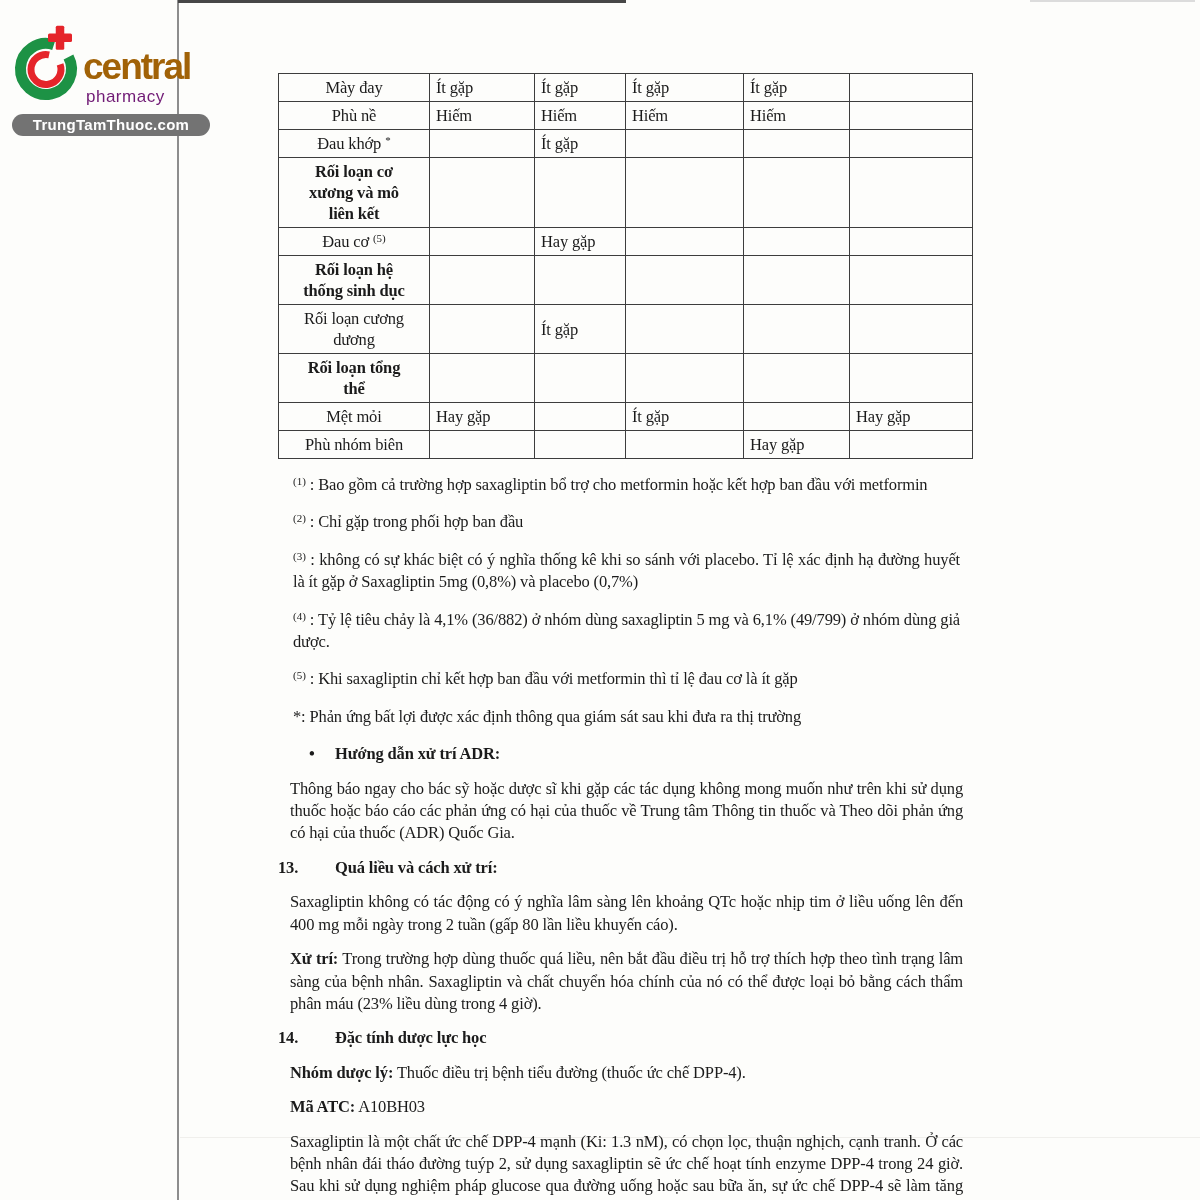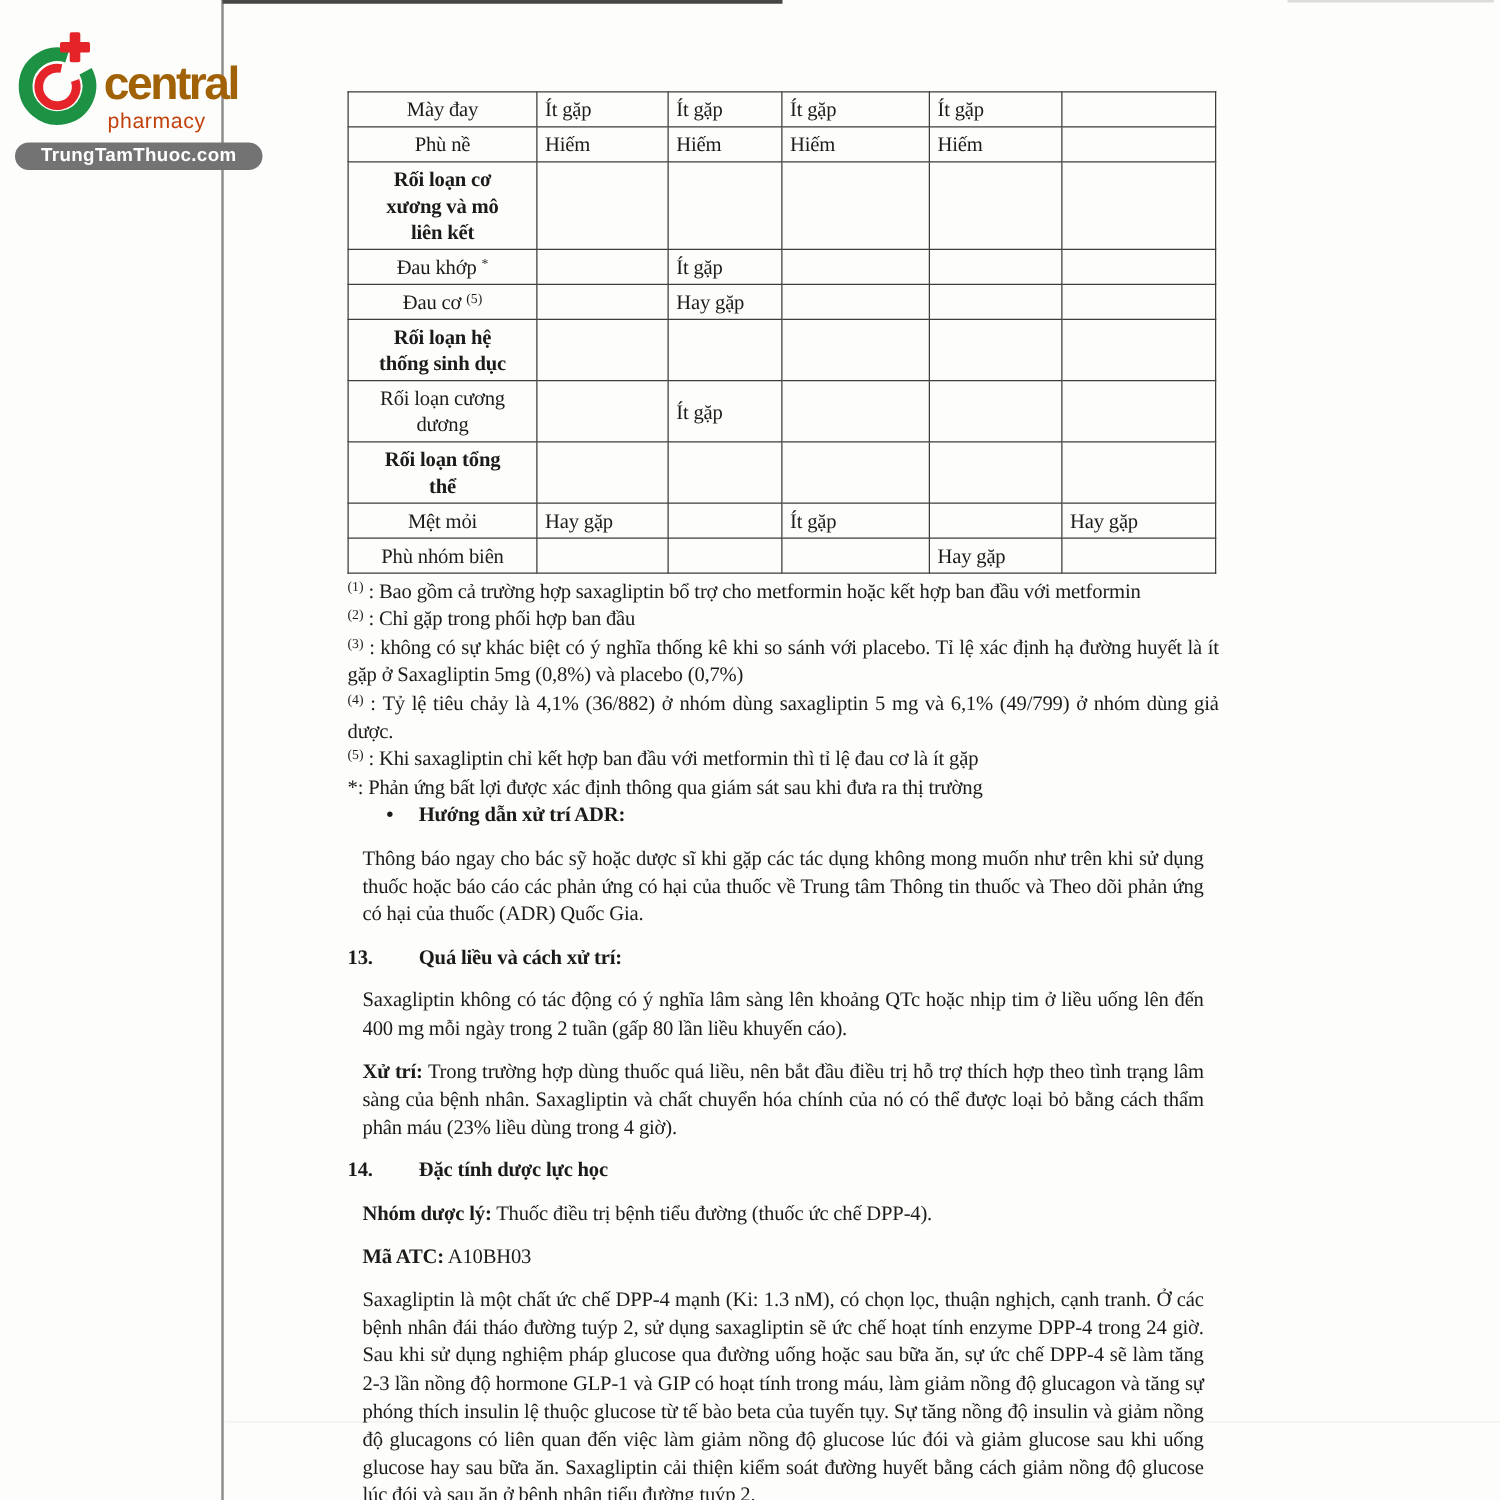--- a/index.html
+++ b/index.html
@@ -24,21 +24,21 @@
   
   .content{position:absolute;left:278px;top:73px;width:697px;font-size:16.5px;
         line-height:22.4px;letter-spacing:-0.15px;text-align:justify;}
   table.adr{border-collapse:collapse;table-layout:fixed;width:694px;margin:0 0 3px 0;}
   table.adr td{border:1px solid #3d3d3d;padding:3px 20px;line-height:21px;vertical-align:middle;
         overflow:hidden;}
   table.adr td.lbl{text-align:center;}
   table.adr td.lbl.b{font-weight:bold;}
   table.adr td.cell{text-align:left;padding-left:6px;}
   sup{font-size:11px;line-height:0;vertical-align:5px;letter-spacing:0;}
-  .fn{margin:0;}
+  .fn{margin:15px;}
   .h-bullet{padding-left:31px;font-weight:bold;}
   .h-bullet .bullet{display:inline-block;width:26px;font-weight:bold;}
   .h-num{font-weight:bold;}
   .h-num .num{display:inline-block;width:57px;}
   .para{margin:12px;}
   .para .b{font-weight:bold;}
   .h-italic{font-style:italic;text-decoration:underline;}
 </style>
 </head>
 <body>
@@ -50,21 +50,21 @@
   <div class="scan-streak"></div>
 
   <div class="logo">
     <svg width="76" height="86" viewBox="0 0 76 86">
       <path d="M 56.5 39 A 25.5 25.5 0 1 1 41.9 26.7" fill="none" stroke="#1d9245" stroke-width="11"></path>
       <path d="M 48.1 46.4 A 15 15 0 1 1 37.1 36.8" fill="none" stroke="#e5242a" stroke-width="7"></path>
       <rect x="36" y="15.5" width="24" height="8.5" rx="1.5" fill="#e5242a"></rect>
       <rect x="43.75" y="7.75" width="8.5" height="24" rx="1.5" fill="#e5242a"></rect>
     </svg>
     <div class="logo-central" style="color:#a16207">central</div>
-    <div class="logo-pharmacy" style="color:#c2410c">pharmacy</div>
+    <div class="logo-pharmacy" style="color:#701a75">pharmacy</div>
     <div class="banner" style="background:#737373">
       <span>TrungTamThuoc.com</span>
     </div>
   </div>
 
   <div class="content">
     <table class="adr">
       <colgroup>
         <col style="width:151px">
           <col style="width:105px">
@@ -84,31 +84,31 @@
           </tr>
           <tr>
             <td class="lbl"><span>Phù nề</span></td>
             <td class="cell">Hiếm</td>
             <td class="cell">Hiếm</td>
             <td class="cell">Hiếm</td>
             <td class="cell">Hiếm</td>
             <td class="cell"></td>
           </tr>
           <tr>
-            <td class="lbl b"><span>Rối loạn cơ xương và mô liên kết</span></td>
+            <td class="lbl"><span>Đau khớp</span> <sup>*</sup></td>
             <td class="cell"></td>
-            <td class="cell"></td>
+            <td class="cell">Ít gặp</td>
             <td class="cell"></td>
             <td class="cell"></td>
             <td class="cell"></td>
           </tr>
           <tr>
-            <td class="lbl"><span>Đau khớp</span> <sup>*</sup></td>
+            <td class="lbl b"><span>Rối loạn cơ xương và mô liên kết</span></td>
             <td class="cell"></td>
-            <td class="cell">Ít gặp</td>
+            <td class="cell"></td>
             <td class="cell"></td>
             <td class="cell"></td>
             <td class="cell"></td>
           </tr>
           <tr>
             <td class="lbl"><span>Đau cơ</span> <sup>(5)</sup></td>
             <td class="cell"></td>
             <td class="cell">Hay gặp</td>
             <td class="cell"></td>
             <td class="cell"></td>

